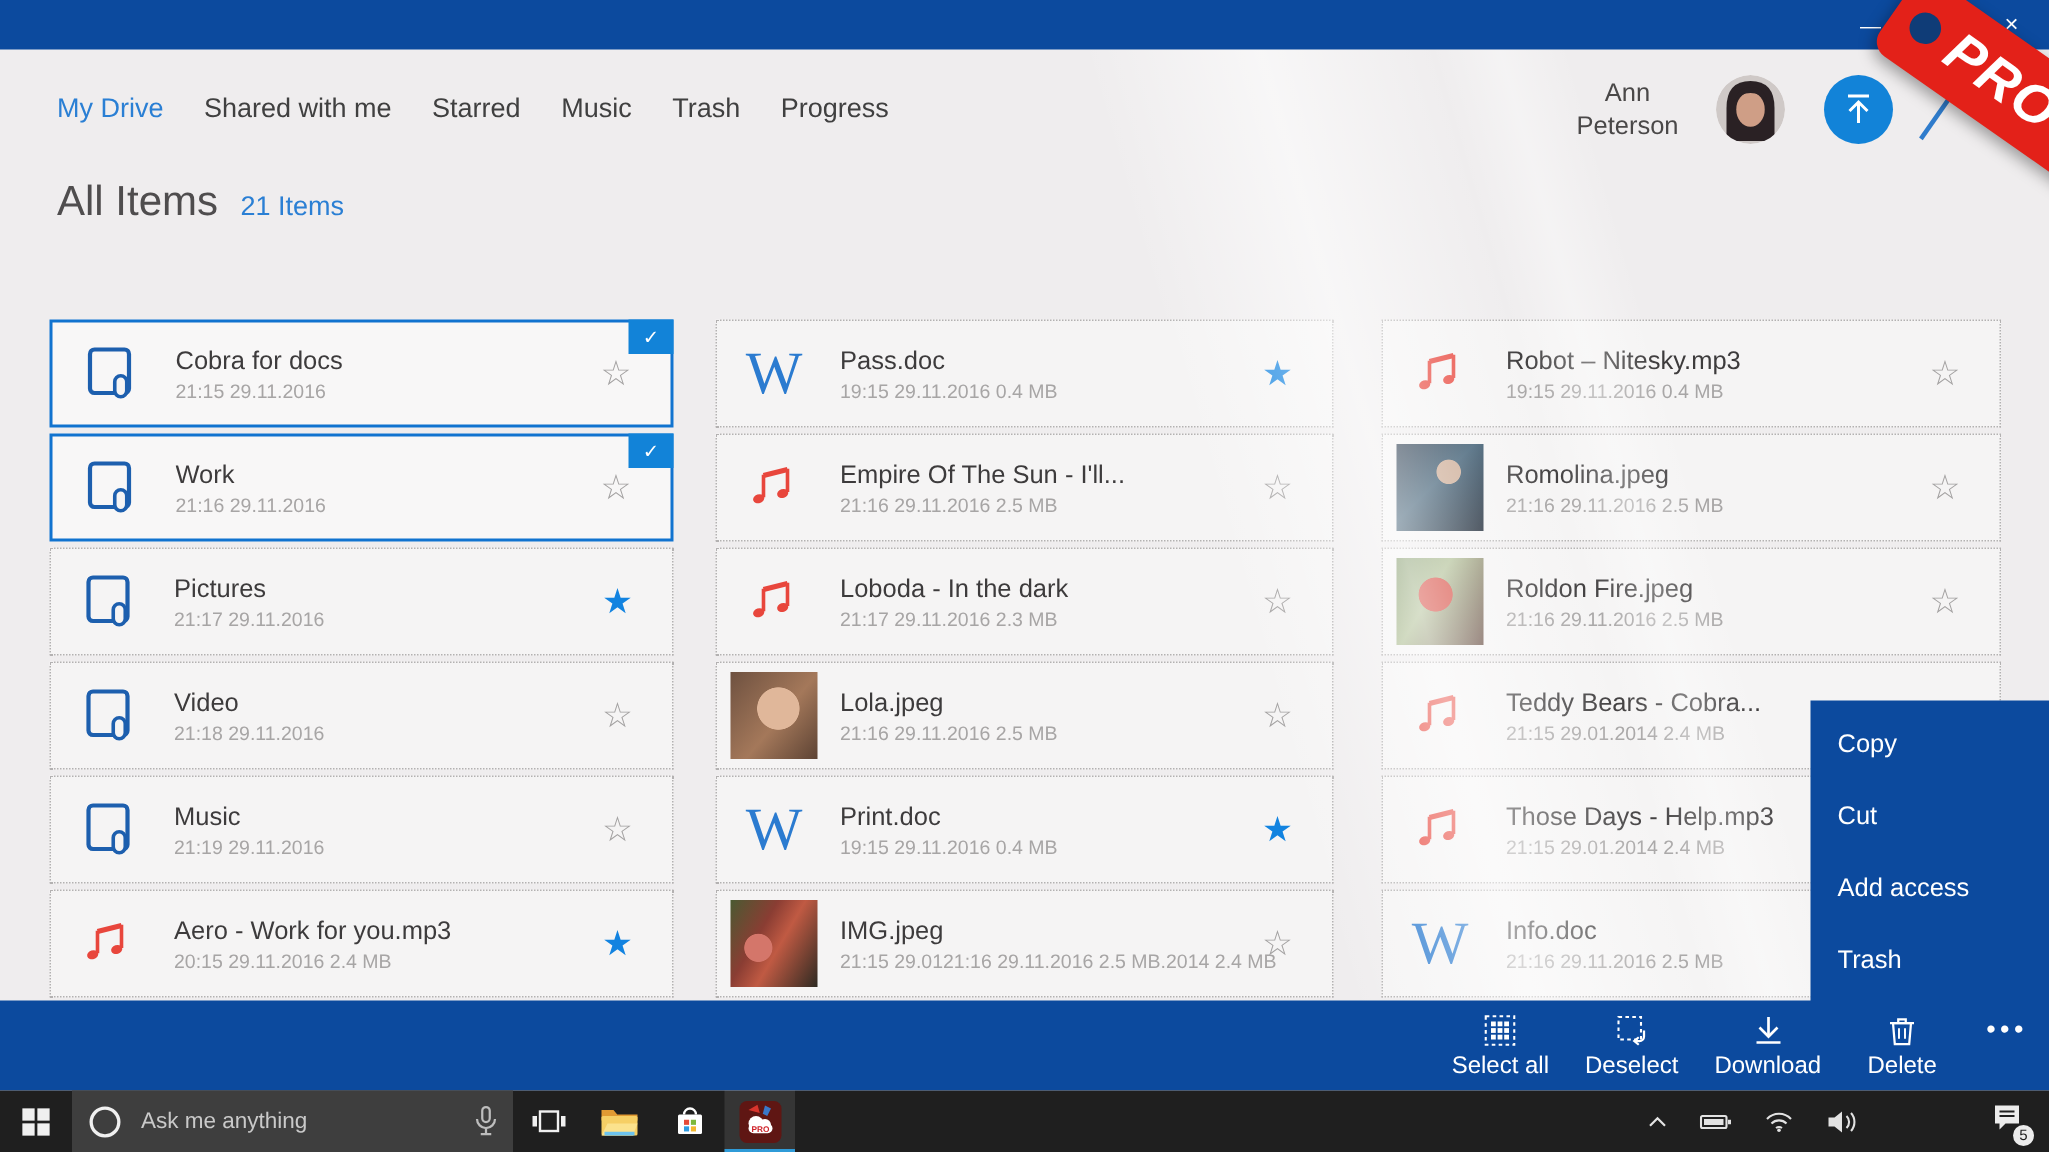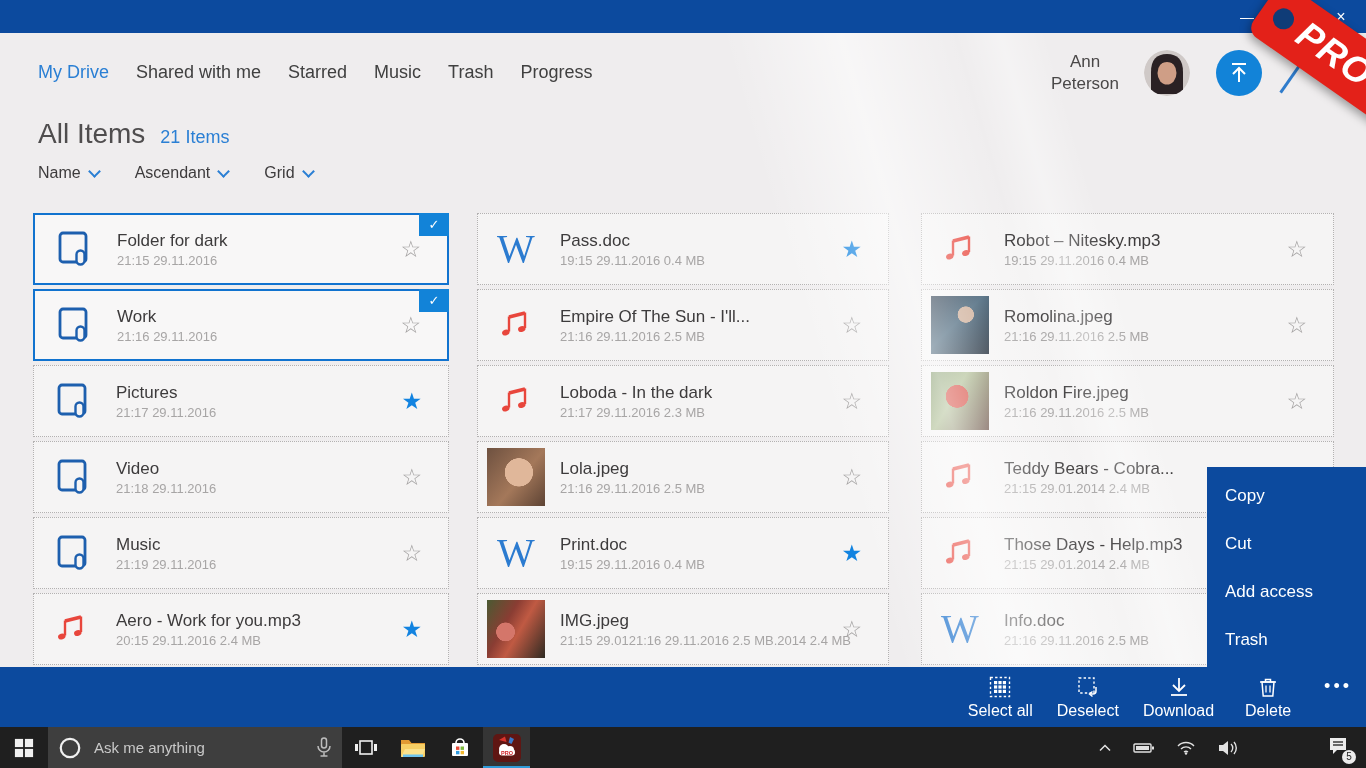--- a/index.html
+++ b/index.html
@@ -157,46 +157,32 @@
   <div class="pro-tag">
     <span class="pro-hole"></span>
     <span class="pro-text">PRO</span>
   </div>
 
   <div class="page-header">
     <span class="h-title">All Items</span>
     <span class="h-count">21 Items</span>
   </div>
 
-  <div class="filters">
-    <span class="filter">
-      <span>Name</span>
-      <span class="chev"></span>
-    </span>
-    <span class="filter">
-      <span>Ascendant</span>
-      <span class="chev"></span>
-    </span>
-    <span class="filter">
-      <span>Grid</span>
-      <span class="chev"></span>
-    </span>
-  </div>
 
   <div class="grid">
       <div class="col col0">
         <div class="card selected">
     <div class="icon-box">
             <svg width="40" height="40" viewBox="0 0 40 40">
               <rect x="7" y="4" width="26" height="29" rx="3" fill="none" stroke="#1d5fae" stroke-width="2.8"></rect>
               <rect x="23.5" y="21.5" width="8" height="14" rx="4" fill="#f5f4f4" stroke="#1d5fae" stroke-width="2.4"></rect>
             </svg>
           </div>
     <div class="file-text">
-      <div class="file-name">Folder for dark</div>
+      <div class="file-name">Cobra for docs</div>
       <div class="file-meta">21:15 29.11.2016</div>
     </div>
     <span class="star">☆</span>
     <span class="sel-check">✓</span>
   </div>
         <div class="card selected">
     <div class="icon-box">
             <svg width="40" height="40" viewBox="0 0 40 40">
               <rect x="7" y="4" width="26" height="29" rx="3" fill="none" stroke="#1d5fae" stroke-width="2.8"></rect>
               <rect x="23.5" y="21.5" width="8" height="14" rx="4" fill="#f5f4f4" stroke="#1d5fae" stroke-width="2.4"></rect>

